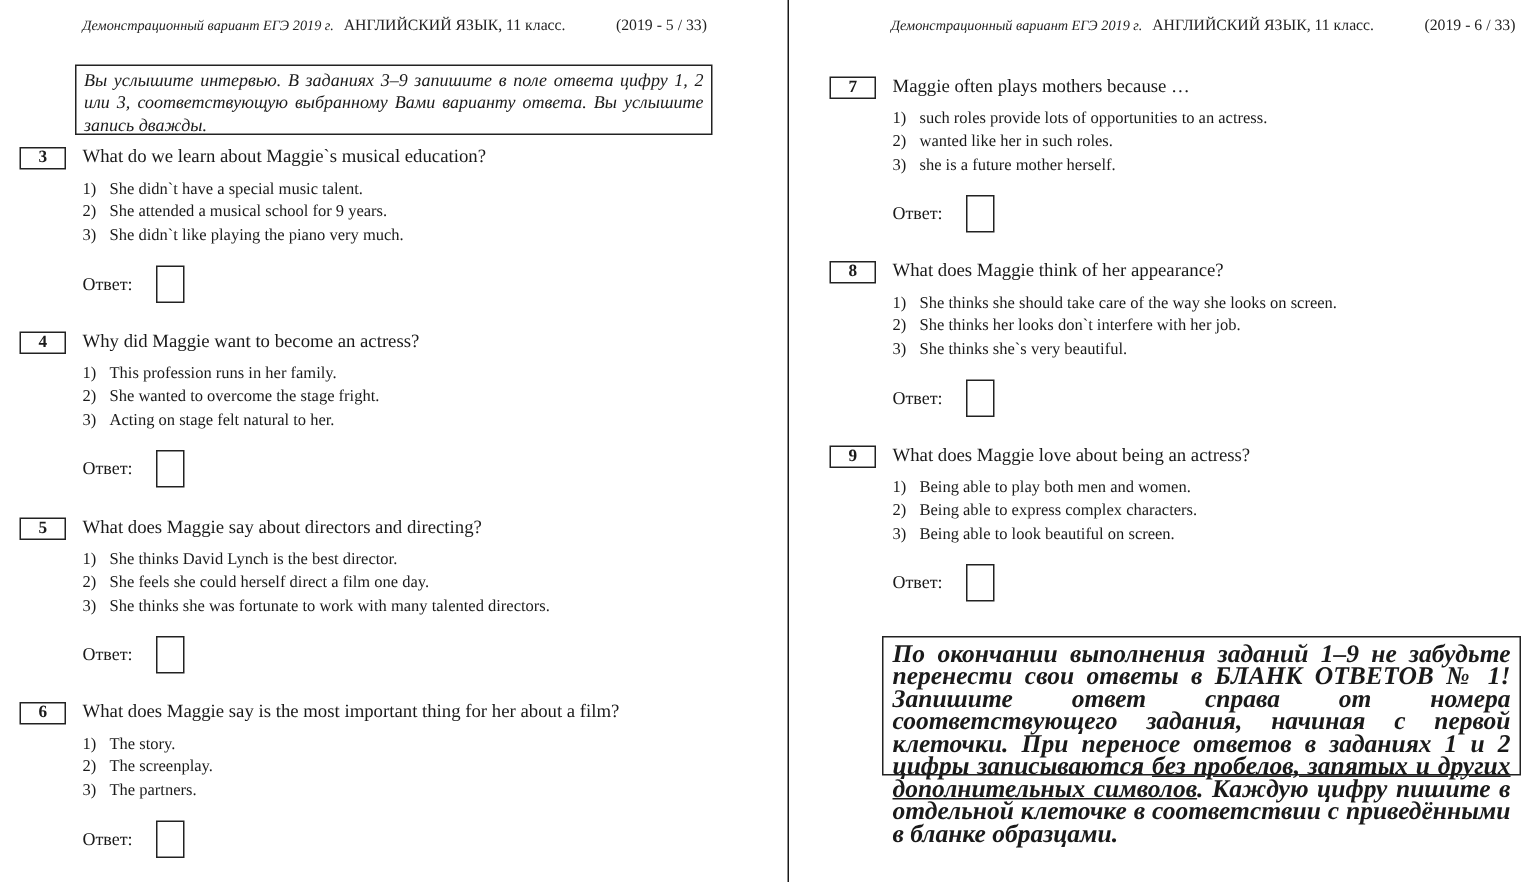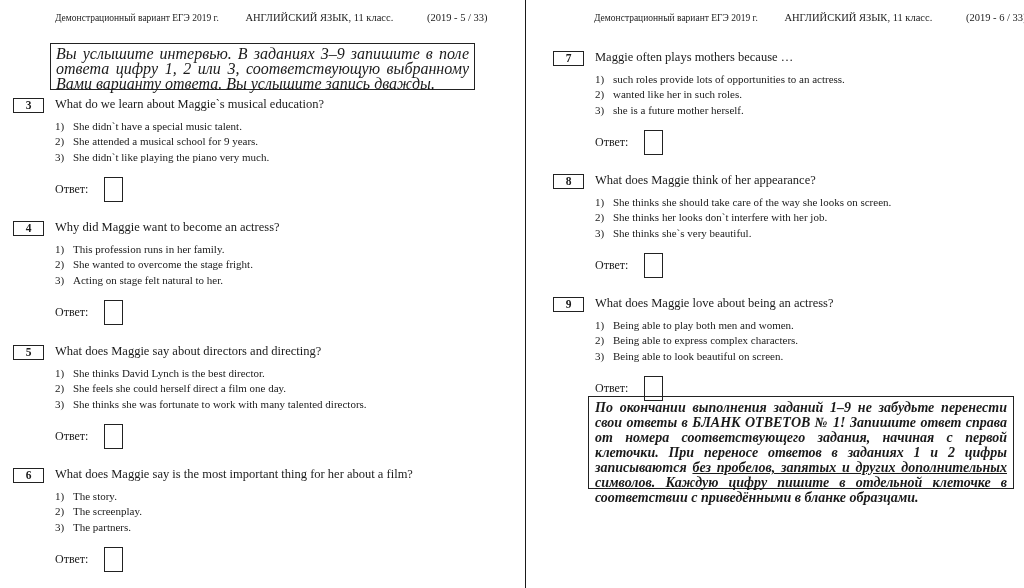--- a/index.html
+++ b/index.html
@@ -9,33 +9,33 @@
   }
   .page { position: absolute; top: 0; height: 588px; }
   .page-left { left: 0; width: 525px; }
   .page-right { left: 526px; width: 498px; }
   .divider { position: absolute; left: 525px; top: 0; width: 1px; height: 588px; background: #1a1a1a; }
 
   .header {
     position: absolute; top: 12px; font-size: 10.5px; white-space: nowrap; color: #222;
   }
   .header span { display: inline-block; }
-  .header .h-demo { font-size: 9.5px; }
-  .header .h-subj { margin-left: 24px; }
+  .header .h-demo { font-size: 9.5px; font-style: italic; }
+  .header .h-subj { margin-left: 4px; }
   .header .h-page { margin-left: 31px; }
 
   .instr {
     position: absolute; border: 1.3px solid #222; box-sizing: border-box;
-    font-style: italic; font-size: 16px; line-height: 15px; text-align: justify;
+    font-style: italic; font-size: 12px; line-height: 15px; text-align: justify;
     padding: 2px 5px;
   }
   .instr-top { left: 50px; top: 43px; width: 425px; height: 47px; }
   .instr-bottom {
-    left: 588px; top: 396px; width: 426px; height: 93px;
-    font-weight: bold; font-size: 14px; line-height: 15px; padding: 3px 6px;
+    left: 588px; top: 424px; width: 426px; height: 93px;
+    font-weight: bold; font-size: 17px; line-height: 15px; padding: 3px 6px;
   }
   .instr-bottom u { text-decoration: underline; }
 
   .q { position: absolute; }
   .qnum {
     position: absolute; left: 0; top: 0; width: 31px; height: 15px;
     border: 1.2px solid #222; border-top-width: 1px; box-sizing: border-box;
     font-size: 11.5px; font-weight: bold; text-align: center; line-height: 13px;
   }
   .qtext { position: absolute; left: 42px; top: -1px; font-size: 12.5px; white-space: nowrap; }

